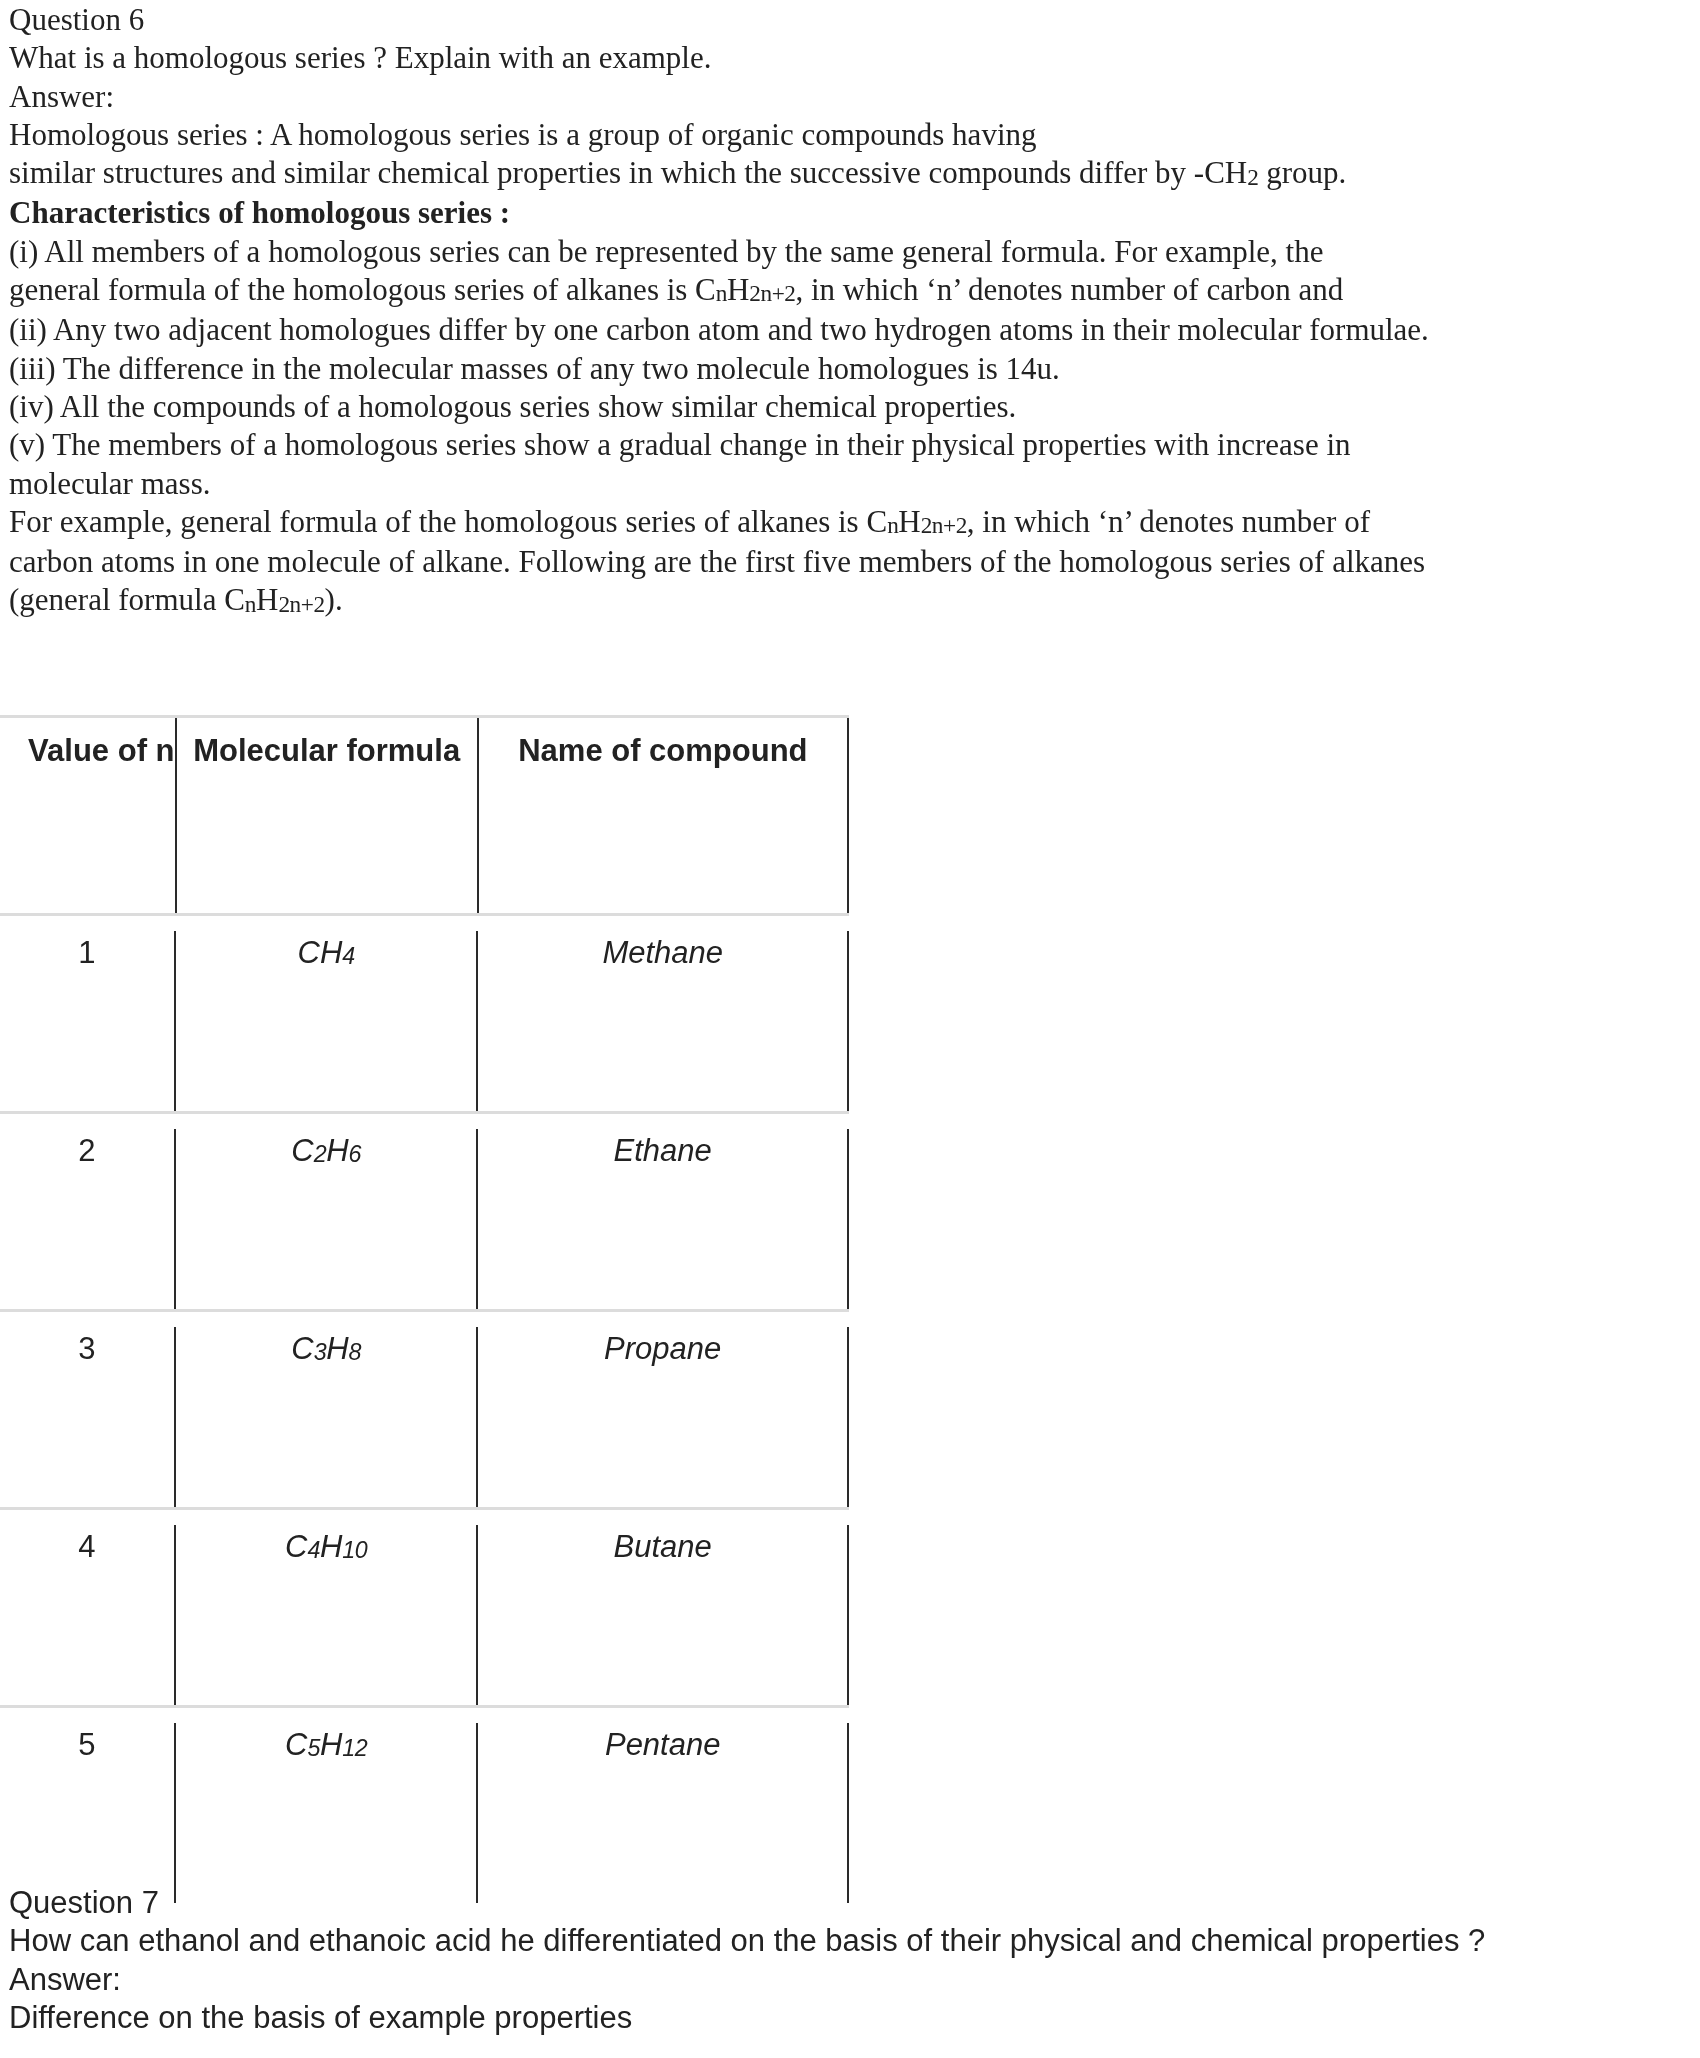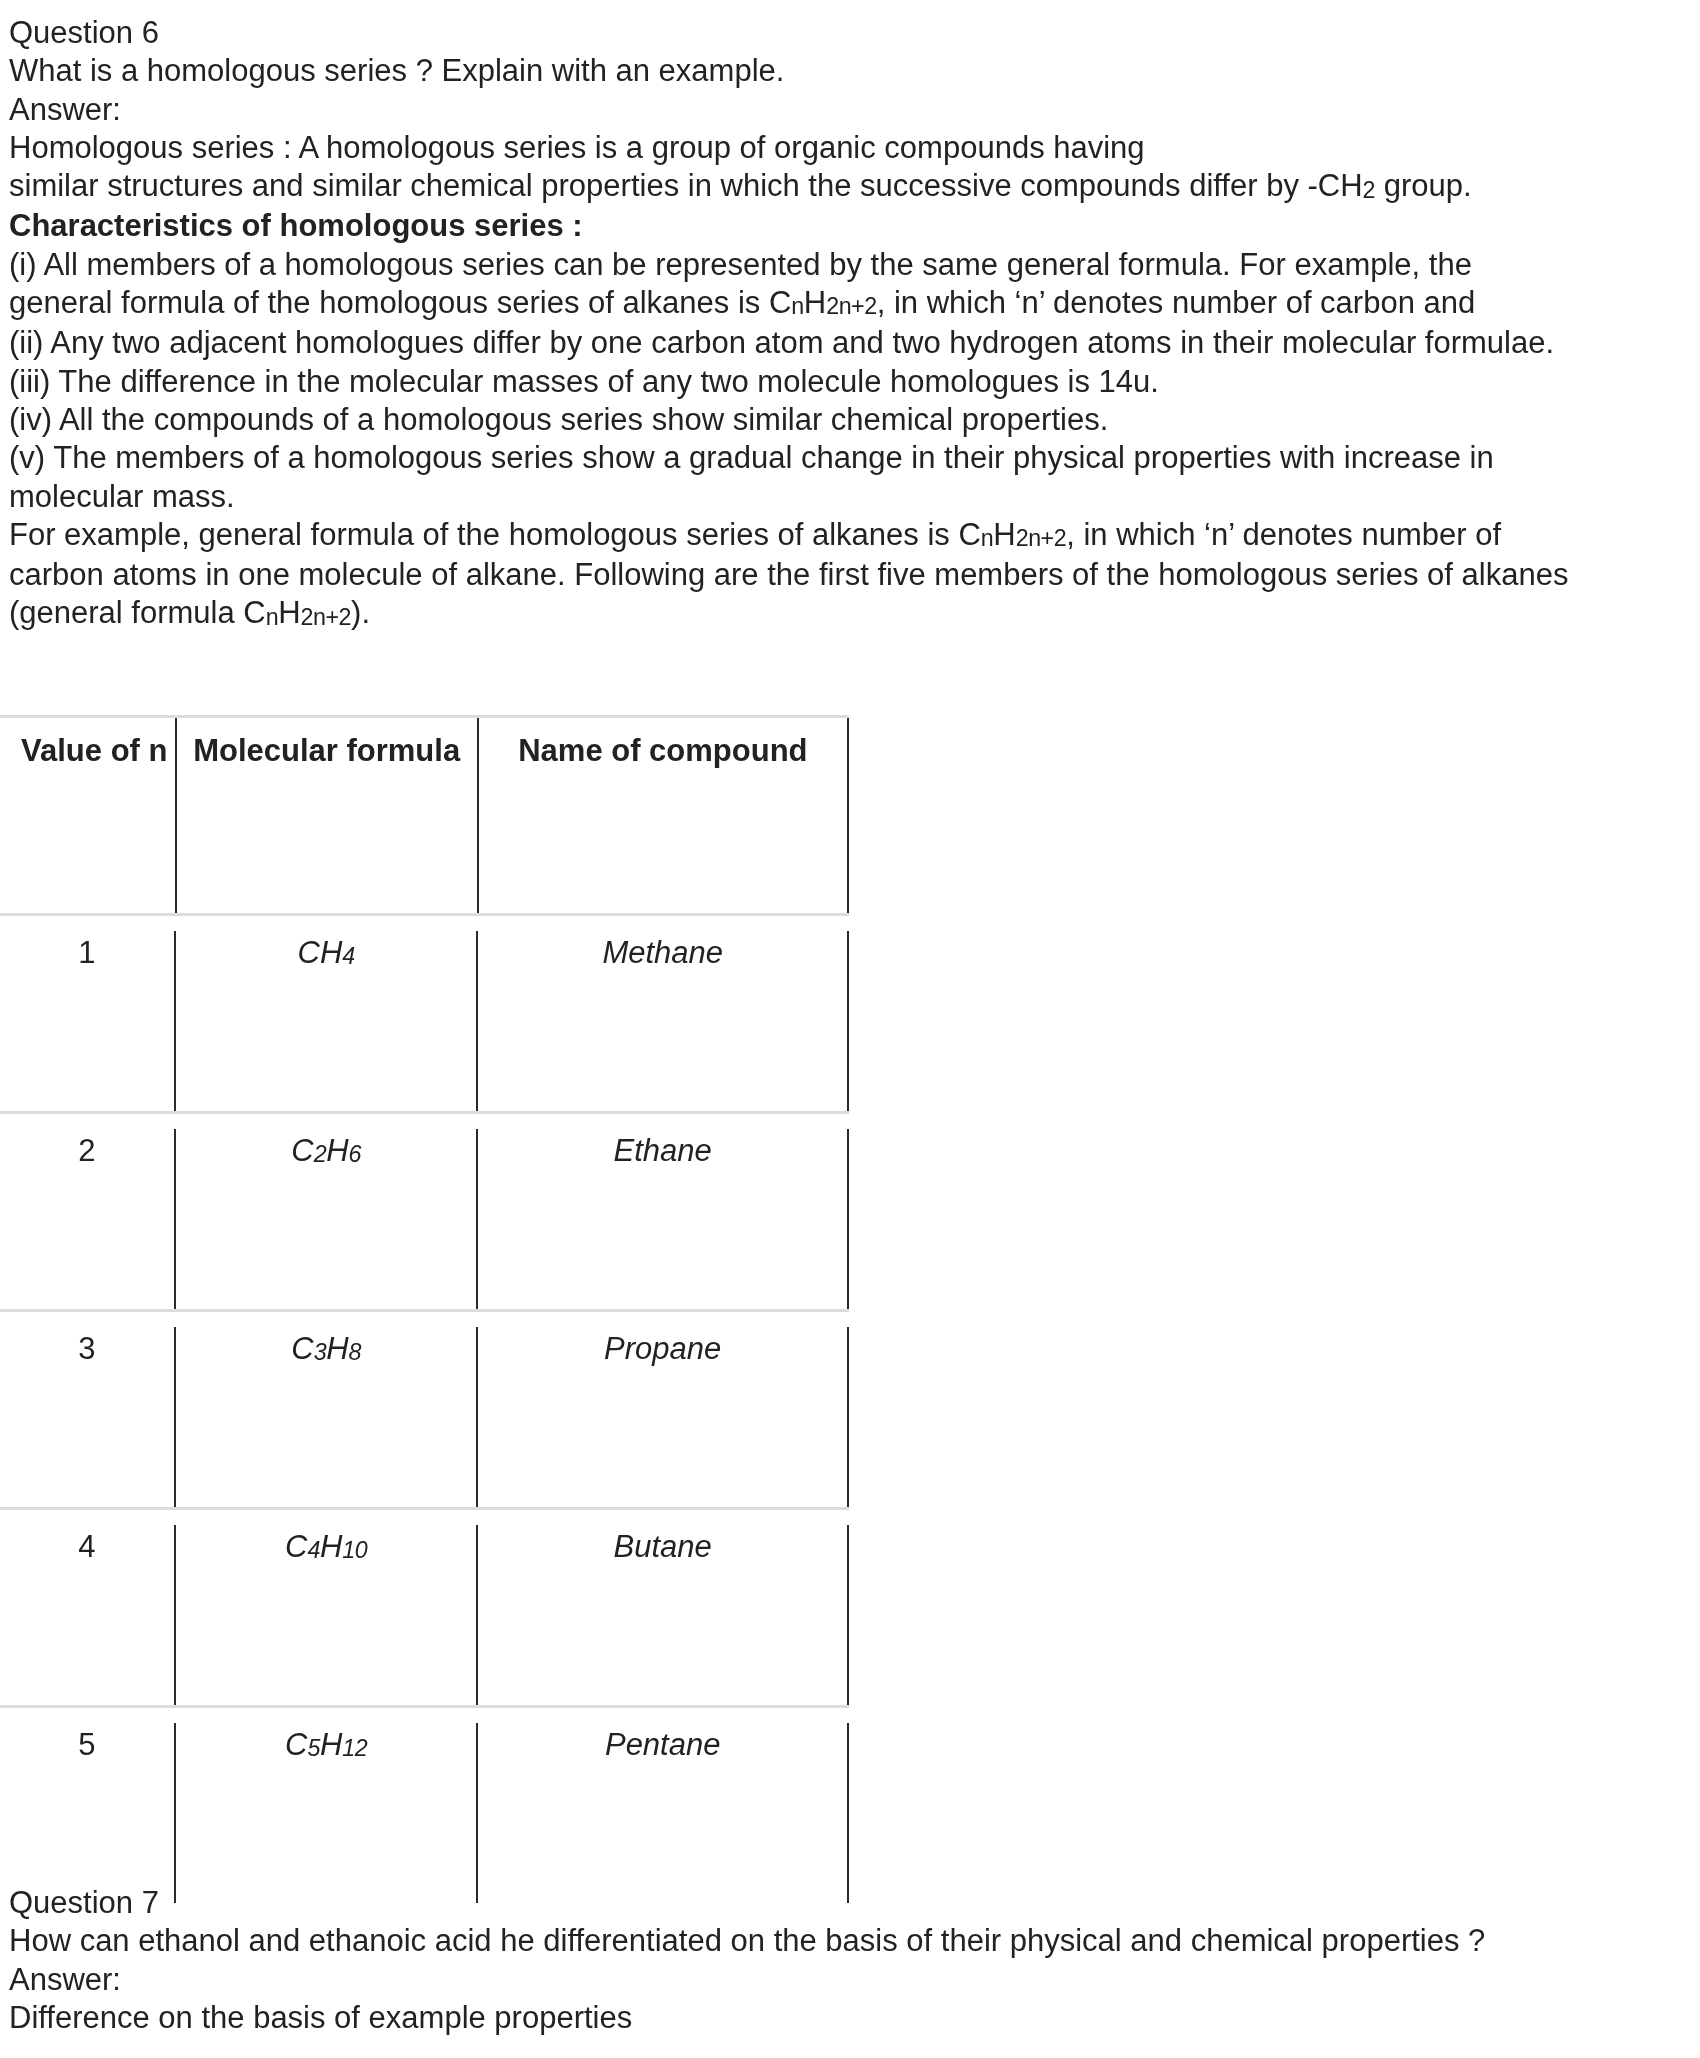--- a/index.html
+++ b/index.html
@@ -4,40 +4,40 @@
 <style>
   html, body { margin: 0; padding: 0; background: #ffffff; }
   body {
     width: 1700px; height: 2058px; overflow: hidden; position: relative;
     font-family: "Liberation Sans", sans-serif; color: #222222;
     font-size: 31px; line-height: 38.3px;
   }
   .line { white-space: nowrap; display: block; }
   .bold { font-weight: bold; }
   sub.f { font-size: 0.75em; vertical-align: baseline; position: relative; top: 0.06em; letter-spacing: -0.02em; }
-  .intro-block { position: absolute; left: 9px; top: 14px; }
+  .intro-block { position: absolute; left: 9px; top: 1px; font-family: Liberation Serif, serif; }
 
   
   .tbl { position: absolute; left: 0; top: 715px; width: 849px; border-collapse: collapse; }
   .tbl .row { display: flex; height: 195px; border-top: 3px solid #dcdcdc; position: relative; }
   .tbl .row:last-child { border-bottom: 3px solid #dcdcdc; }
   .tbl .cell { box-sizing: border-box; position: relative; text-align: center; padding-top: 18px; }
   .tbl .c0 { width: 184px; }
   .tbl .c1 { width: 320px; border-left: 2px solid #2a2a2a; }
   .tbl .c2 { width: 394px; border-left: 2px solid #2a2a2a; border-right: 2px solid #2a2a2a; }
   .tbl .row.body .c1, .tbl .row.body .c2 { border-left-color: transparent; font-style: italic; }
   .tbl .row.body .c1::before, .tbl .row.body .c2::before {
     content: ""; position: absolute; left: -2px; top: 15px; bottom: 0; width: 2px; background: #2a2a2a;
   }
   .tbl .row.body .c2 { border-right-color: transparent; }
   .tbl .row.body .c2::after {
     content: ""; position: absolute; right: -2px; top: 15px; bottom: 0; width: 2px; background: #2a2a2a;
   }
   .tbl .row.head .cell { font-weight: bold; padding-top: 14px; }
-  .tbl .row.head .c0 { text-align: center; padding-left: 14px; }
+  .tbl .row.head .c0 { text-align: right; padding-left: 14px; }
 
   .q7 { position: absolute; left: 9px; top: 1884px; }
 </style>
 </head>
 <body>
 
 <div class="intro-block">
   <span class="line">Question 6</span>
   <span class="line">What is a homologous series ? Explain with an example.</span>
   <span class="line">Answer:</span>

